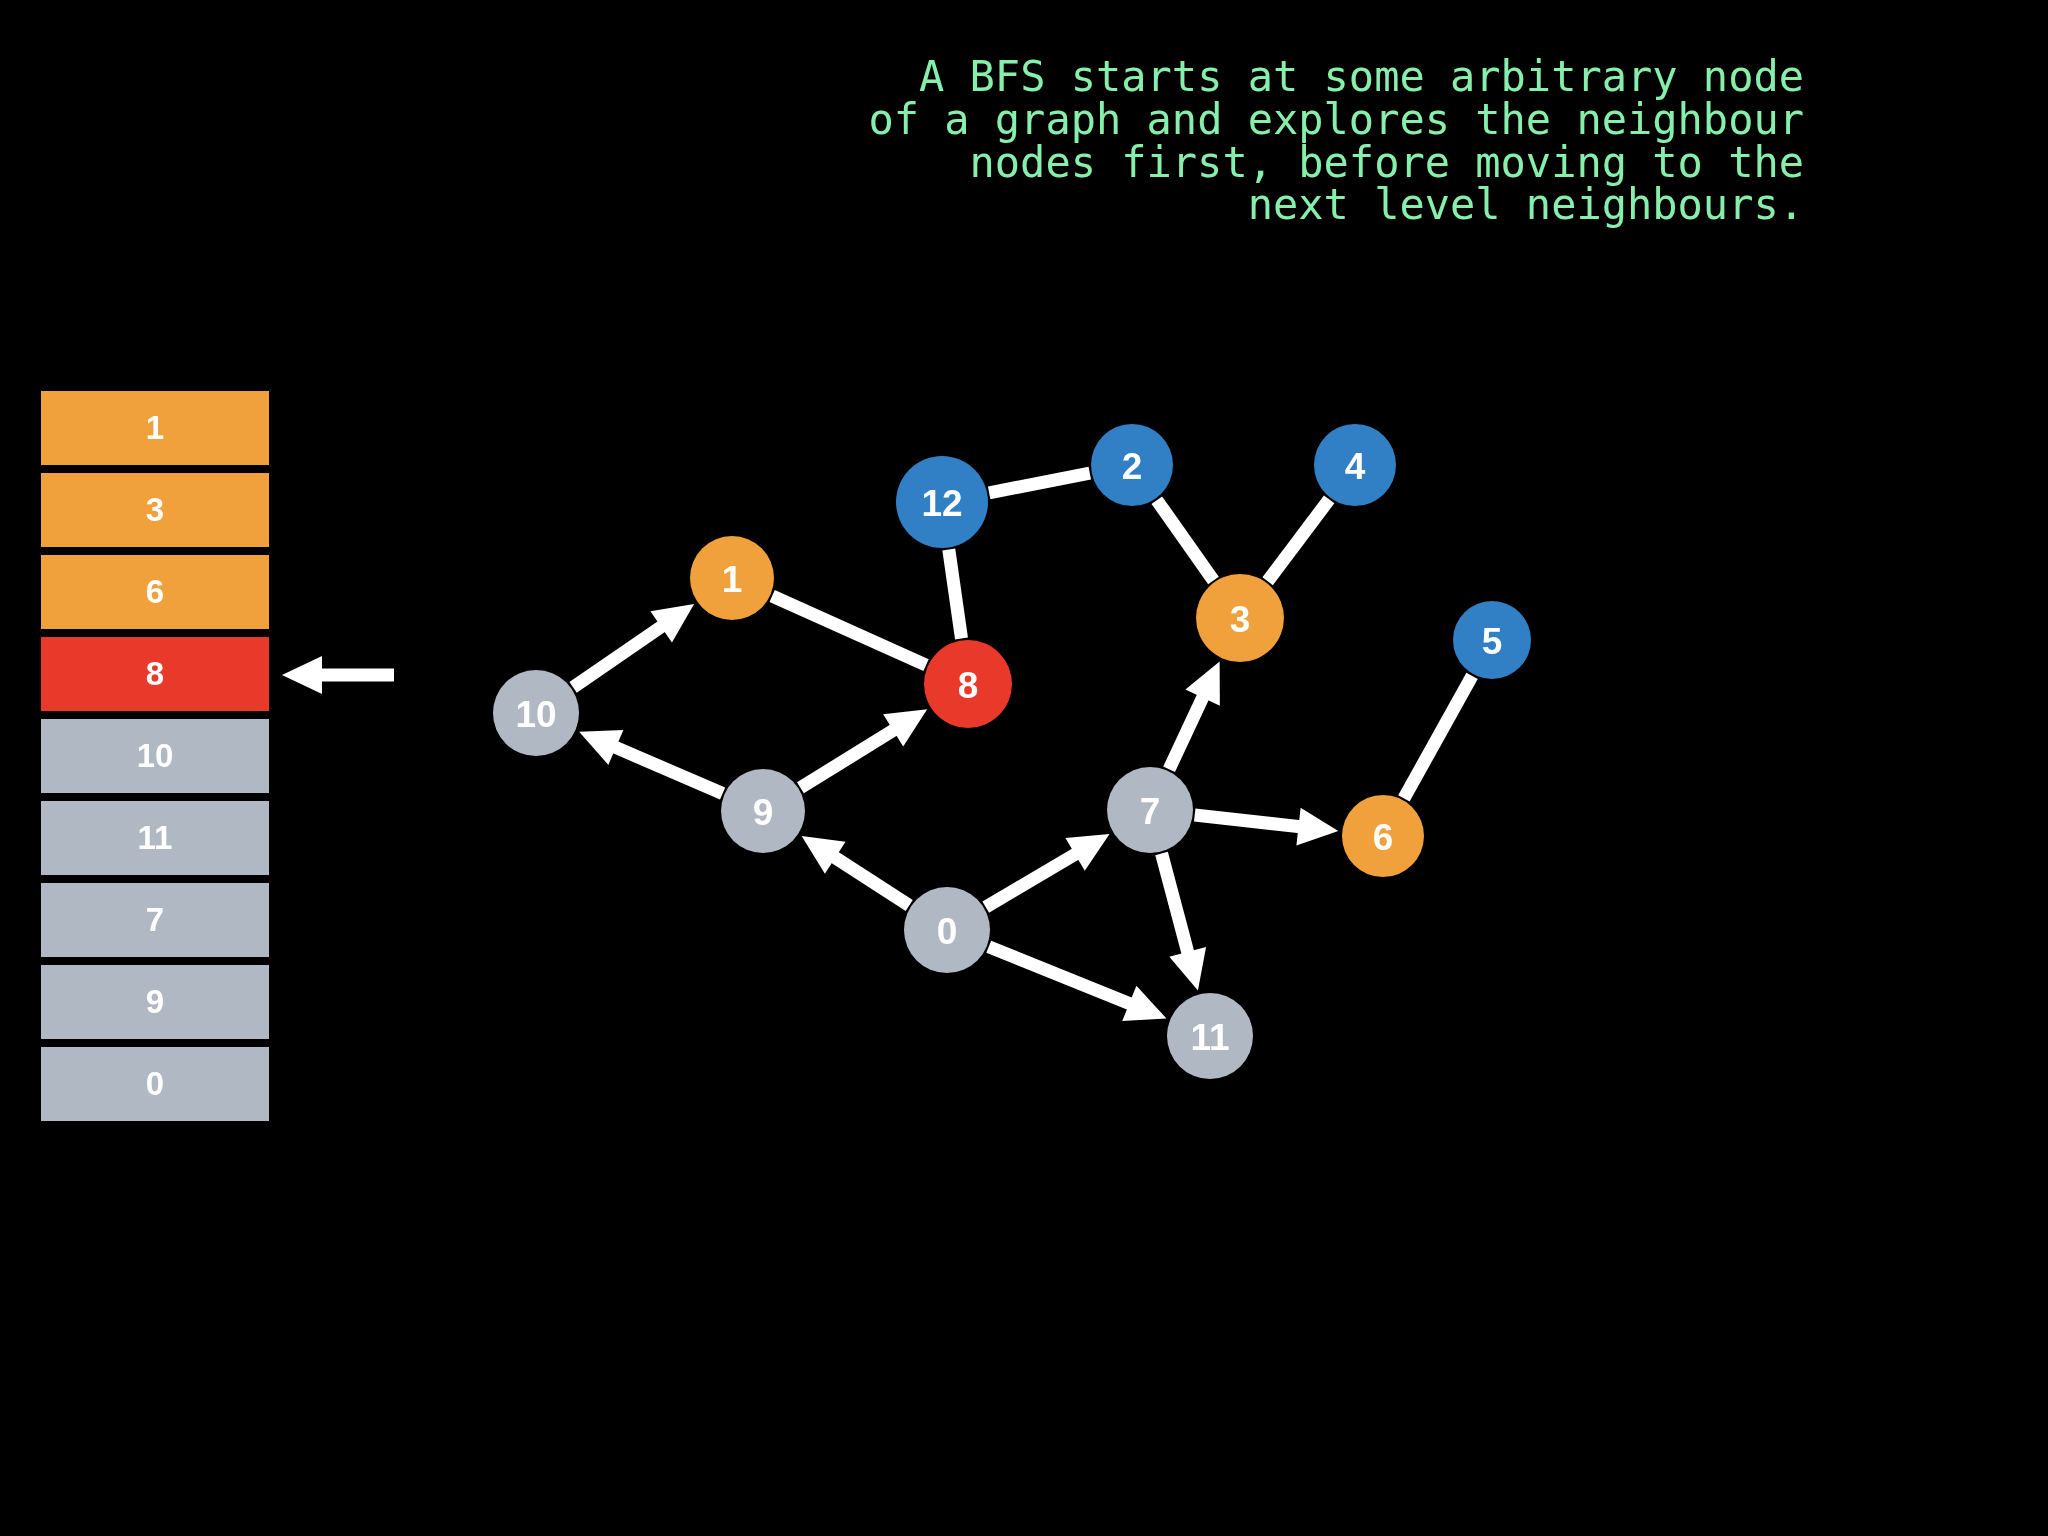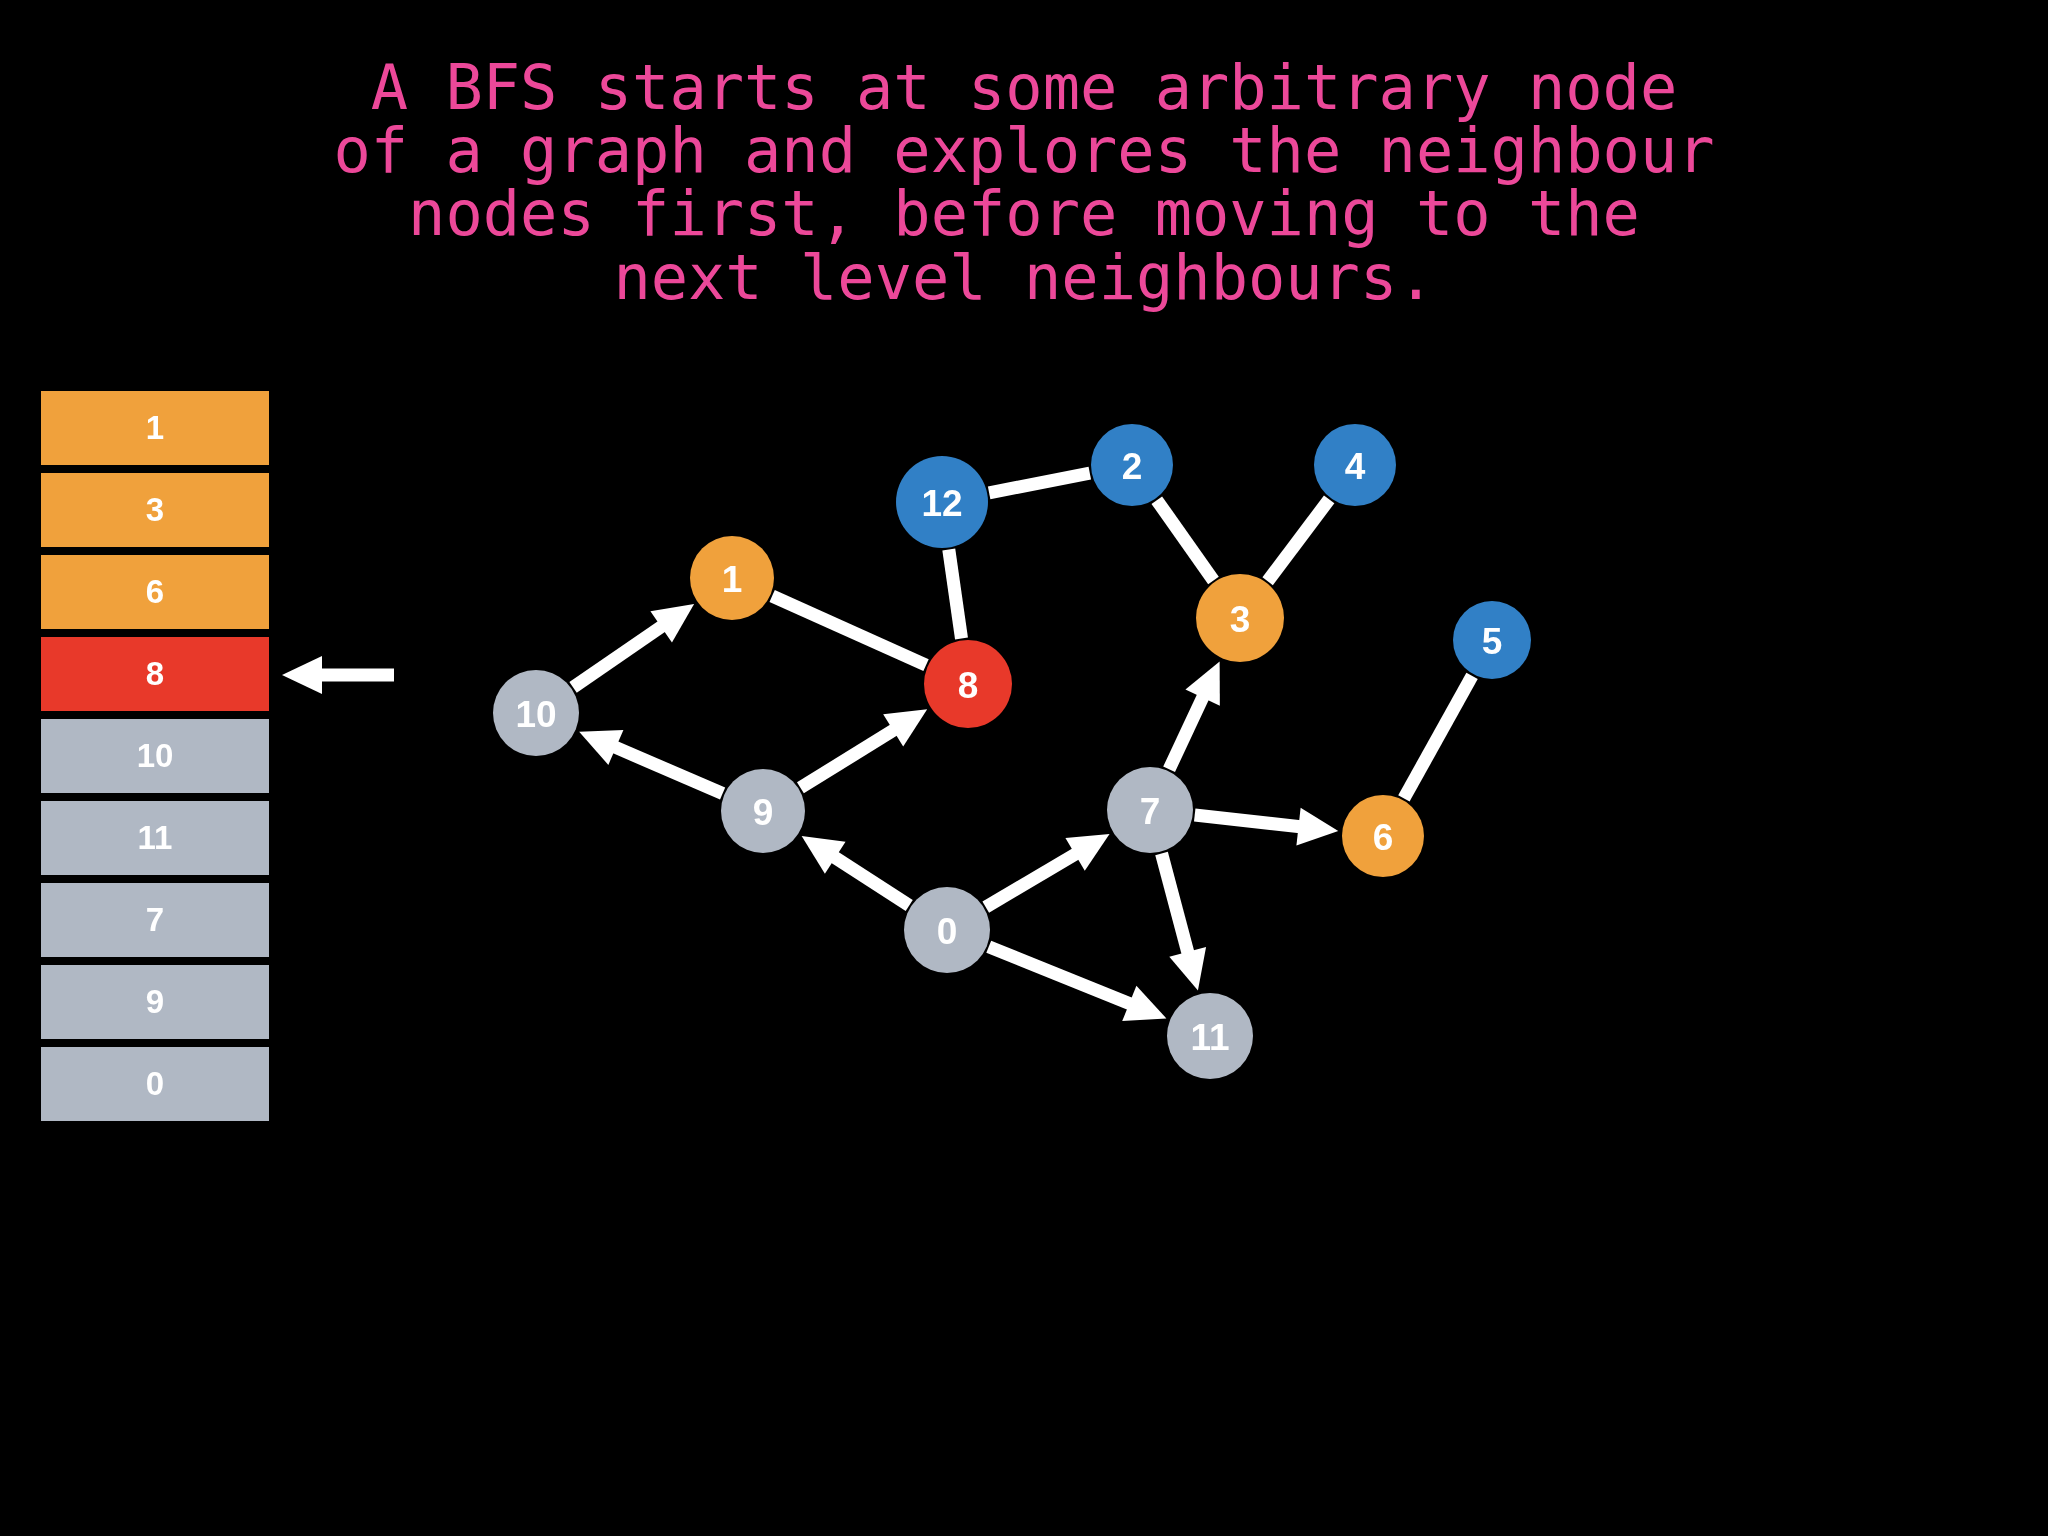--- a/index.html
+++ b/index.html
@@ -21,24 +21,24 @@
     background: #000000;
   }
 
   
   #title-block {
     position: absolute;
     left: 50%;
     transform: translateX(-50%);
     top: 56px;
     width: 1560px;
-    text-align: center;
-    color: #ec4899;
+    text-align: right;
+    color: #86efac;
     font-family: "DejaVu Sans Mono", monospace;
-    font-size: 62px;
+    font-size: 42px;
     line-height: 1.02;
     letter-spacing: 0px;
     white-space: pre-line;
     font-weight: 400;
   }
 
   
   #queue-panel {
     position: absolute;
     left: 41px;

